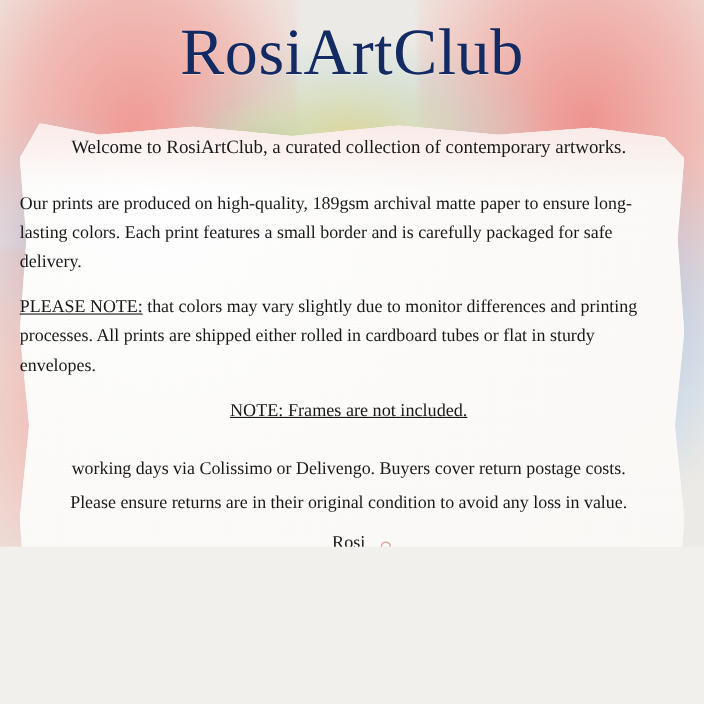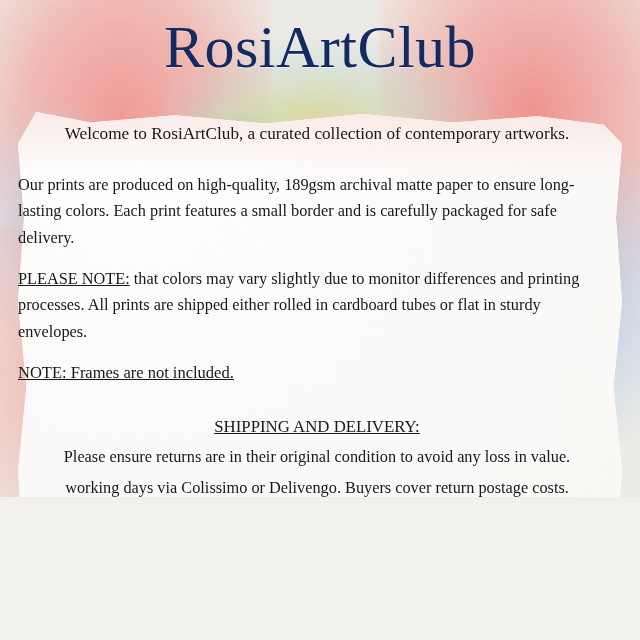--- a/index.html
+++ b/index.html
@@ -153,21 +153,21 @@
   .lead {
     text-align: center;
     font-size: 17.2px;
     margin: 0 0 24px 0;
     padding: 0 8px;
   }
 
   .u { text-decoration: underline; }
 
   .note-line {
-    text-align: left;
+    text-align: center;
     margin: 2px 0 26px 0;
     font-size: 16.5px;
   }
 
   .section-head {
     text-align: center;
     margin: 0 0 4px 0;
     font-size: 16.8px;
   }
 
@@ -223,25 +223,24 @@
     <div class="body-block">
 
       <p class="lead">Welcome to RosiArtClub, a curated collection of contemporary artworks.</p>
 
       <p class="para">Our prints are produced on high-quality, 189gsm archival matte paper to ensure long-lasting colors. Each print features a small border and is carefully packaged for safe delivery.</p>
 
       <p class="para"><span class="u">PLEASE NOTE:</span><span> that colors may vary slightly due to monitor differences and printing processes. All prints are shipped either rolled in cardboard tubes or flat in sturdy envelopes.</span></p>
 
       <p class="note-line"><span class="u">NOTE: Frames are not included.</span></p>
 
-      <p class="section-head"><span class="u">SHIPPING AND DELIVERY:</span></p>
 
       <div class="ship-lines">
+        <p>working days via Colissimo or Delivengo. Buyers cover return postage costs.</p>
         <p>Please ensure returns are in their original condition to avoid any loss in value.</p>
-        <p>working days via Colissimo or Delivengo. Buyers cover return postage costs.</p>
       </div>
 
       <div class="signature">
         <span>Rosi</span>
         <svg class="flourish" viewBox="0 0 40 34">
           <path d="M20 32 C20 24 18 18 14 12" stroke="#d96a74" stroke-width="1.2" fill="none"></path>
           <path d="M14 12 C10 8 12 3 17 4 C21 5 20 10 17 12 Z" fill="none" stroke="#d96a74" stroke-width="1.2"></path>
           <path d="M17 12 C22 9 27 11 26 16 C25 20 20 19 18 15 Z" fill="none" stroke="#d96a74" stroke-width="1.2"></path>
           <path d="M20 24 C24 22 28 24 28 27" stroke="#d96a74" stroke-width="1.1" fill="none"></path>
         </svg>

